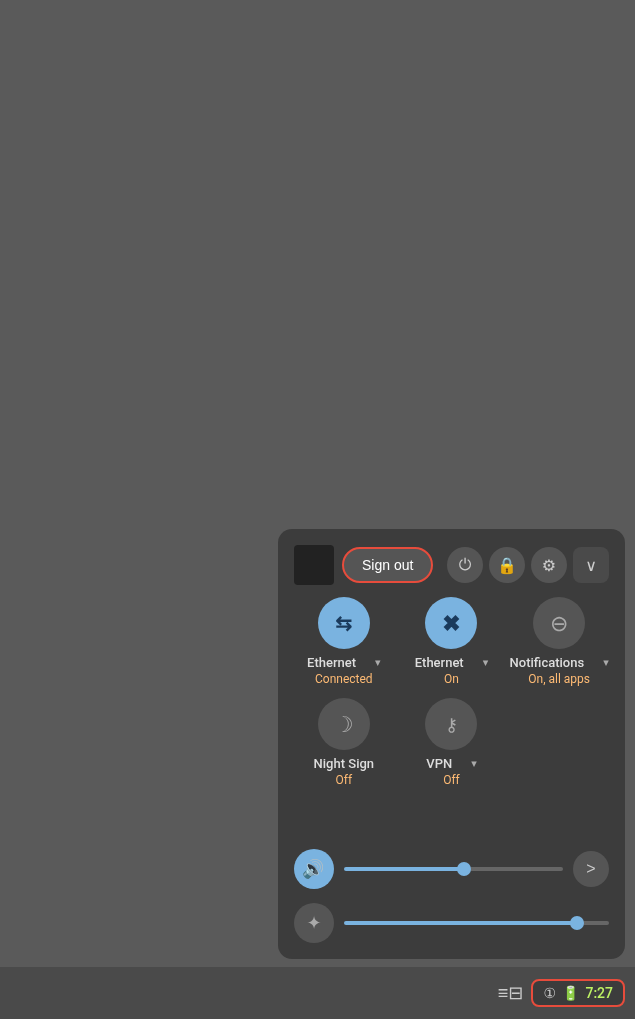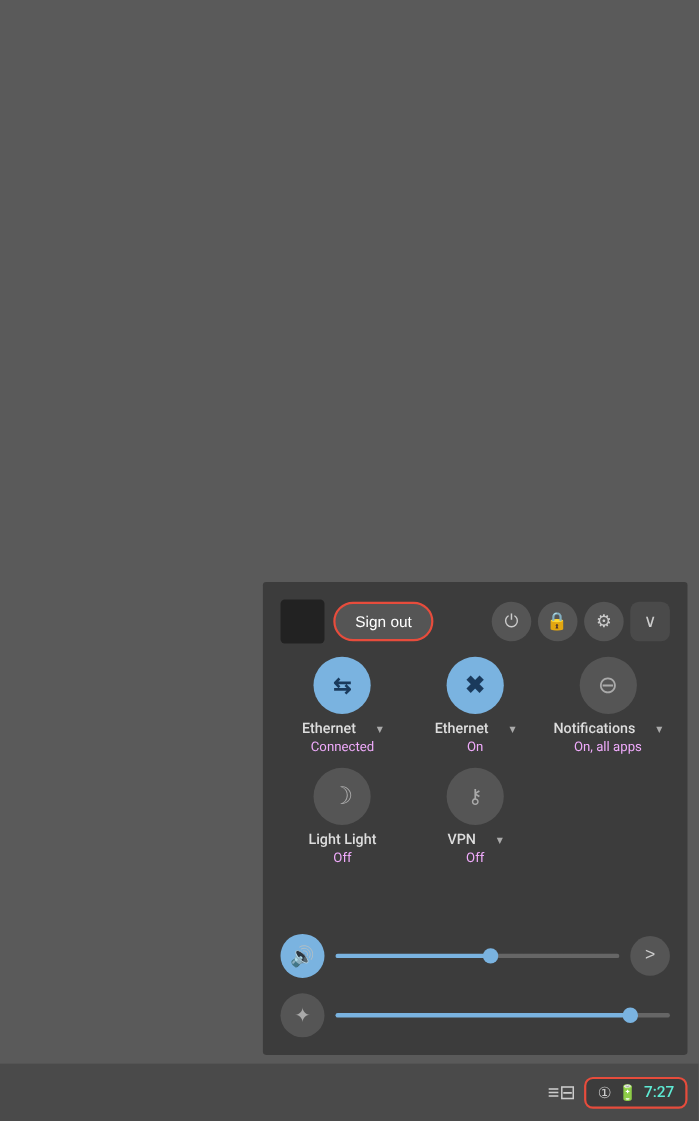--- a/index.html
+++ b/index.html
@@ -12,23 +12,23 @@
       align-items: flex-end;
       justify-content: flex-end;
       position: relative;
       overflow: hidden;
     }
 
     .panel-container {
       position: absolute;
       bottom: 60px;
       right: 10px;
-      width: 386px;
+      width: 347px;
       background: #3c3c3c;
-      border-radius: 3px;
+      border-radius: 14px;
       padding: 16px;
       display: flex;
       flex-direction: column;
       gap: 12px;
     }
 
     
     .header-row {
       display: flex;
       align-items: center;
@@ -119,21 +119,21 @@
       font-size: 13px;
       color: #ddd;
       font-weight: 500;
       display: flex;
       align-items: center;
       gap: 19px;
     }
 
     .toggle-sublabel {
       font-size: 12px;
-      color: #f0abfc;
+      color: #fdba74;
       margin-top: -4px;
     }
 
     .dropdown-arrow {
       font-size: 11px;
       color: #aaa;
     }
 
     
     .toggles-grid-2 {
@@ -236,21 +236,21 @@
       align-items: center;
       gap: 6px;
       background: #3c3c3c;
       border: 2px solid #e74c3c;
       border-radius: 8px;
       padding: 4px 10px;
       cursor: pointer;
     }
 
     .status-cluster .time {
-      color: #5eead4;
+      color: #bef264;
       font-size: 14px;
       font-weight: 500;
     }
 
     .mini-icon {
       font-size: 14px;
       color: #ccc;
     }
   </style>
 </head>
@@ -314,21 +314,21 @@
 
   </div>
 
   <div class="toggles-grid-2">
 
     <div class="toggle-item">
       <div class="toggle-circle inactive">
         <span style="font-size:22px;">☽</span>
       </div>
       <div class="toggle-label">
-        <span>Light Light</span>
+        <span>Night Sign</span>
       </div>
       <div class="toggle-sublabel">Off</div>
     </div>
 
     <div class="toggle-item">
       <div class="toggle-circle inactive">
         <span style="font-size:18px;">⚷</span>
       </div>
       <div class="toggle-label">
         <span>VPN</span>

